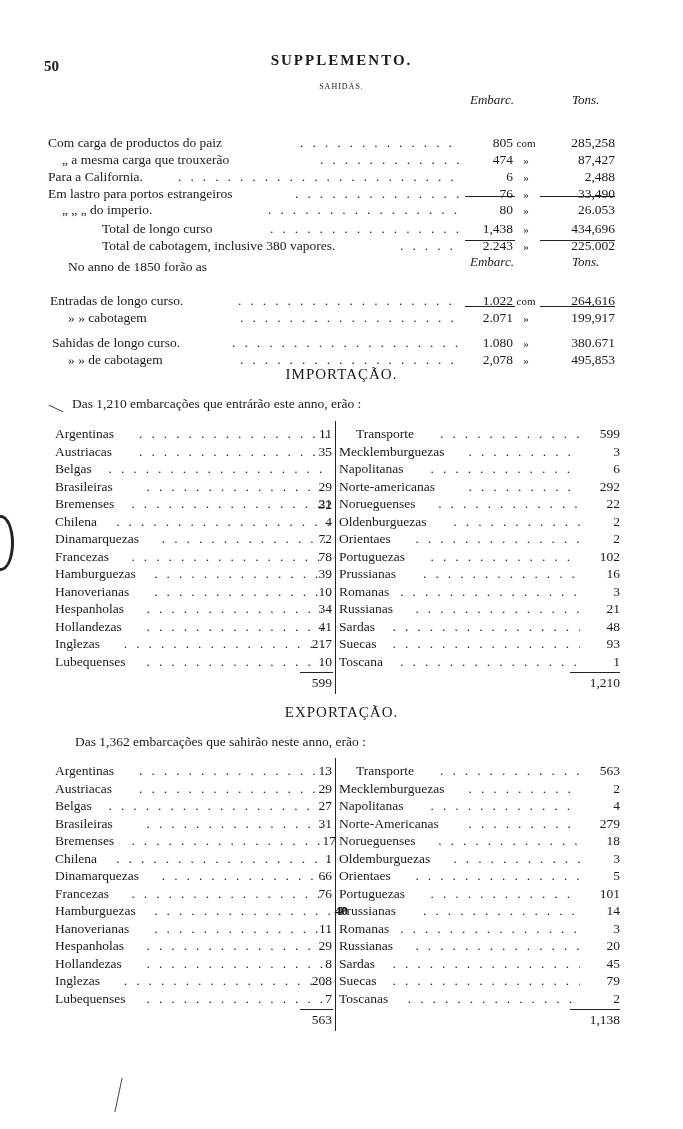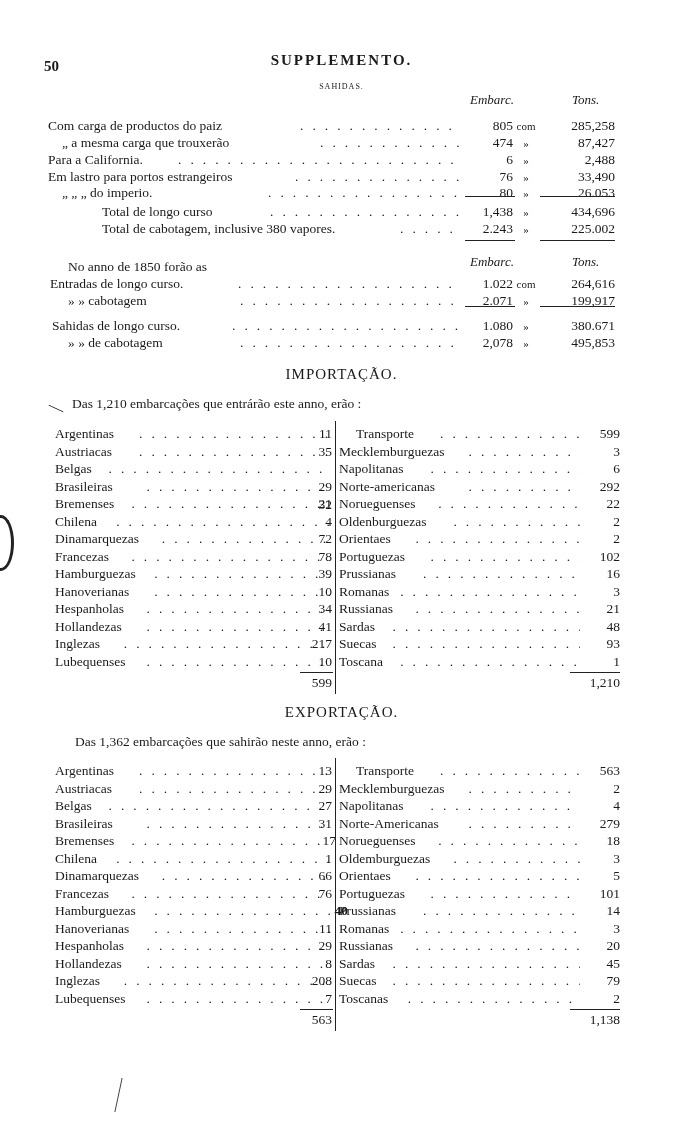--- a/index.html
+++ b/index.html
@@ -5,21 +5,21 @@
   html, body { margin: 0; padding: 0; }
   body {
     width: 683px; height: 1129px; background: #ffffff; position: relative; overflow: hidden;
     font-family: "Liberation Serif", "DejaVu Serif", serif; color: #1a1a1a;
   }
   .abs { position: absolute; }
   .pageno { left: 44px; top: 58px; font-size: 15px; font-weight: bold; font-family: Liberation Serif, serif; }
   .runhead { left: 0; width: 683px; top: 52px; text-align: center; font-size: 15px; font-weight: bold; letter-spacing: 2px; }
   .subhead { left: 0; width: 683px; top: 82px; text-align: center; font-size: 8px; letter-spacing: 1px; }
   .colhdr { font-style: italic; font-size: 13px; }
-  .row { position: absolute; left: 0; width: 683px; height: 16px; font-size: 13.5px; line-height: 16px; }
+  .row { position: absolute; left: 0; width: 683px; height: 16px; font-size: 13.5px; line-height: 16px; margin-top: 17px; }
   .row .lbl { position: absolute; white-space: nowrap; }
   .row .dots { position: absolute; letter-spacing: 9px; white-space: nowrap; overflow: hidden; }
   .row .emb { position: absolute; width: 50px; text-align: right; }
   .row .sep { position: absolute; width: 24px; text-align: center; font-size: 11px; }
   .row .ton { position: absolute; width: 70px; text-align: right; }
   .rule { position: absolute; border-top: 1.2px solid #222; height: 0; }
   .section-title { left: 0; width: 683px; text-align: center; font-size: 15px; letter-spacing: 1px; }
   .intro { font-size: 13.5px; white-space: nowrap; }
   .tbl-row { position: absolute; height: 17.5px; line-height: 17.5px; font-size: 13.5px; }
   .tbl-row .name { position: absolute; white-space: nowrap; }

